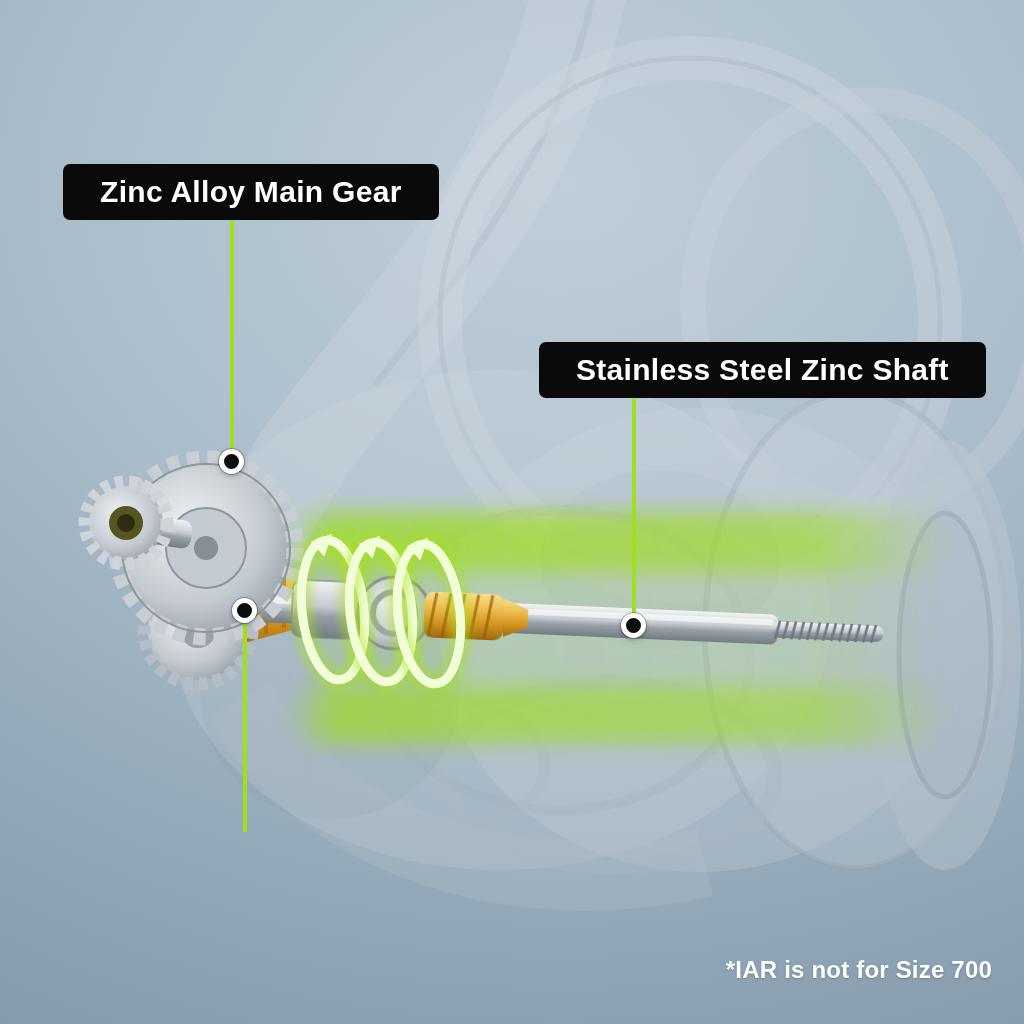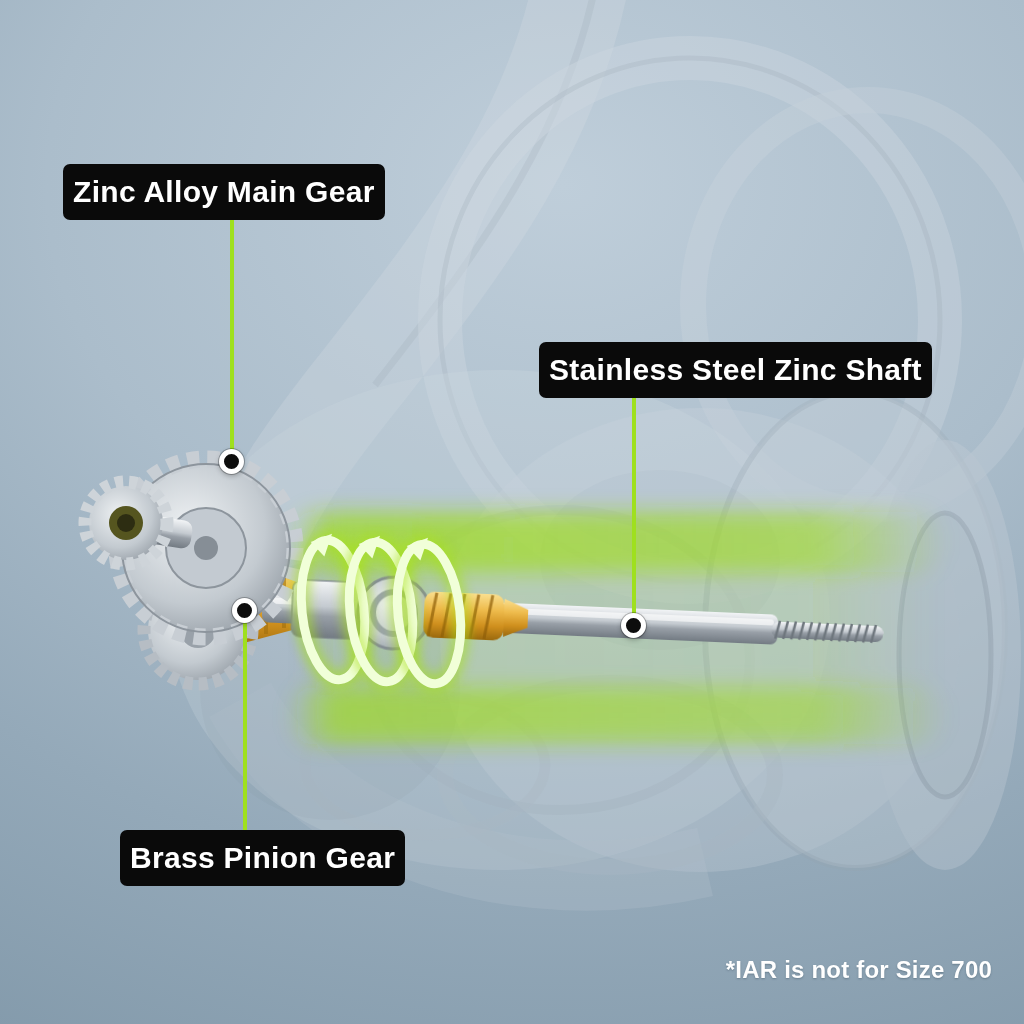--- a/index.html
+++ b/index.html
@@ -9,21 +9,21 @@
     overflow:hidden;
     font-family:"Liberation Sans", sans-serif;
     background:
       radial-gradient(120% 95% at 55% 18%, #bfceda 0%, #abbdcb 42%, #94a9b9 72%, #839aab 100%);
   }
   .illustration{position:absolute;left:0;top:0;z-index:1;}
   .callout{
     position:absolute;z-index:6;
     background:#0a0a0a;color:#ffffff;
     font-weight:bold;font-size:30px;letter-spacing:.3px;
-    line-height:1;padding:13px 10px;border-radius:7px;
+    line-height:1;padding:13px 37px;border-radius:7px;
     white-space:nowrap;
   }
   .leader{position:absolute;width:4px;background:#9fe01e;z-index:5;}
   .dot{
     position:absolute;z-index:5;
     width:15px;height:15px;border-radius:50%;
     background:#0d0d0d;border:5px solid #ffffff;
     box-shadow:0 0 0 1px rgba(0,0,0,.25), 0 2px 5px rgba(0,0,0,.25);
   }
   .footnote{
@@ -162,19 +162,16 @@
   <div class="dot" style="left:219px;top:449px;"></div>
   <div class="dot" style="left:621px;top:613px;"></div>
   <div class="dot" style="left:232px;top:598px;"></div>
 
   <div class="callout" style="left:63px;top:164px;">
     <span>Zinc Alloy Main Gear</span>
   </div>
   <div class="callout" style="left:539px;top:342px;">
     <span>Stainless Steel Zinc Shaft</span>
   </div>
-  <div class="callout" style="left:120px;top:830px;">
-    <span>Brass Pinion Gear</span>
-  </div>
 
   <div class="footnote">*IAR is not for Size 700</div>
 
 </div>
 
 </body></html>

